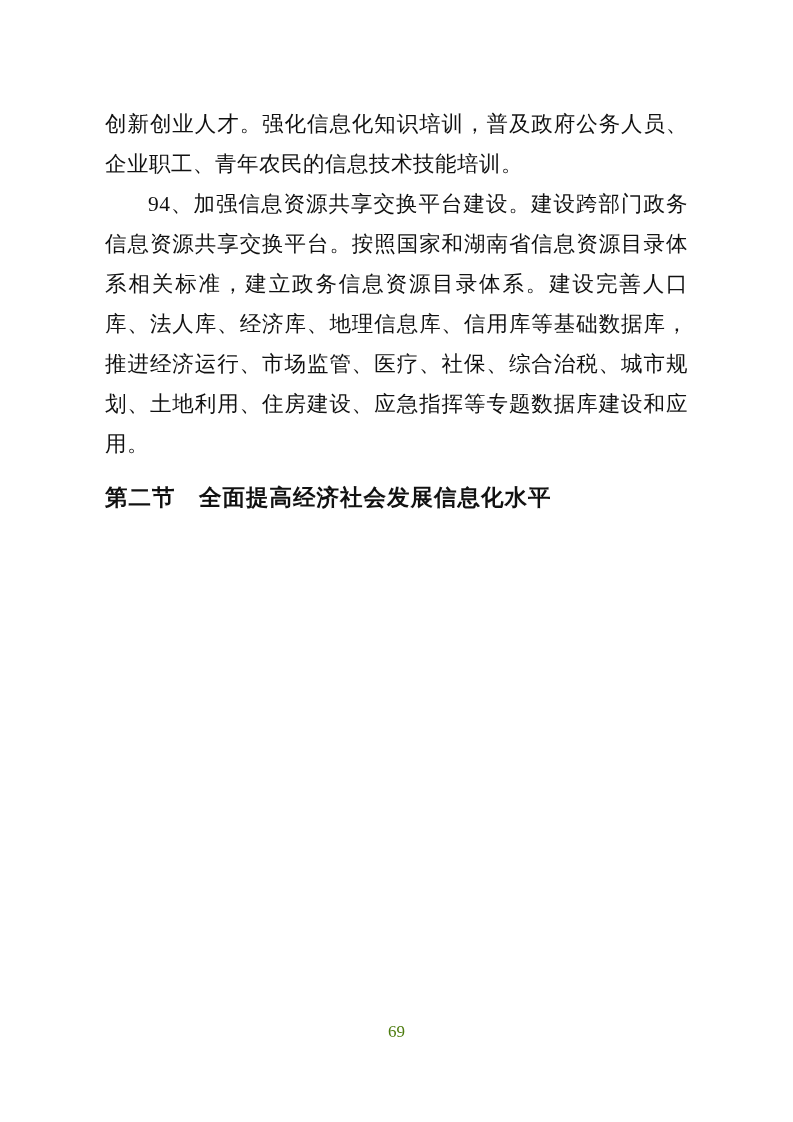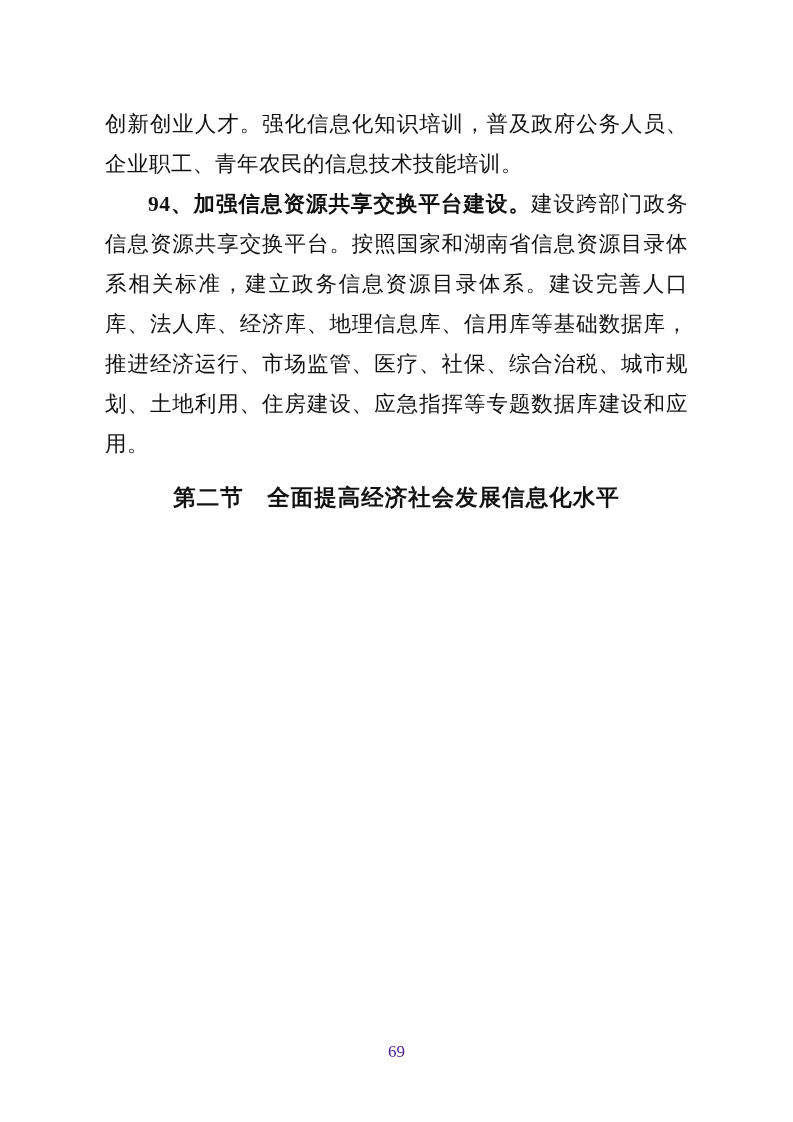--- a/index.html
+++ b/index.html
@@ -28,39 +28,37 @@
     text-align: justify;
     text-align-last: left;
     text-justify: inter-ideograph;
     margin: 0;
     letter-spacing: 0.5px;
   }
   .para.indent {
     text-indent: 2em;
   }
   .lead {
-    font-weight: 700;
+    font-weight: 400;
   }
   .section-heading {
     font-size: 22.5px;
     line-height: 40px;
     font-weight: 700;
-    text-align: center;
     margin: 14px 0 22px 0;
     letter-spacing: 1px;
   }
   .page-number {
     position: absolute;
     left: 0;
     right: 0;
     top: 1022px;
     text-align: center;
     font-size: 17px;
-    color: #4c1d95;
-    margin-top: 20px;
+    color: #4d7c0f;
   }
 </style>
 </head>
 <body>
 
 <div class="page">
   <div class="content">
 
     <p class="para">创新创业人才。强化信息化知识培训，普及政府公务人员、企业职工、青年农民的信息技术技能培训。</p>
 

